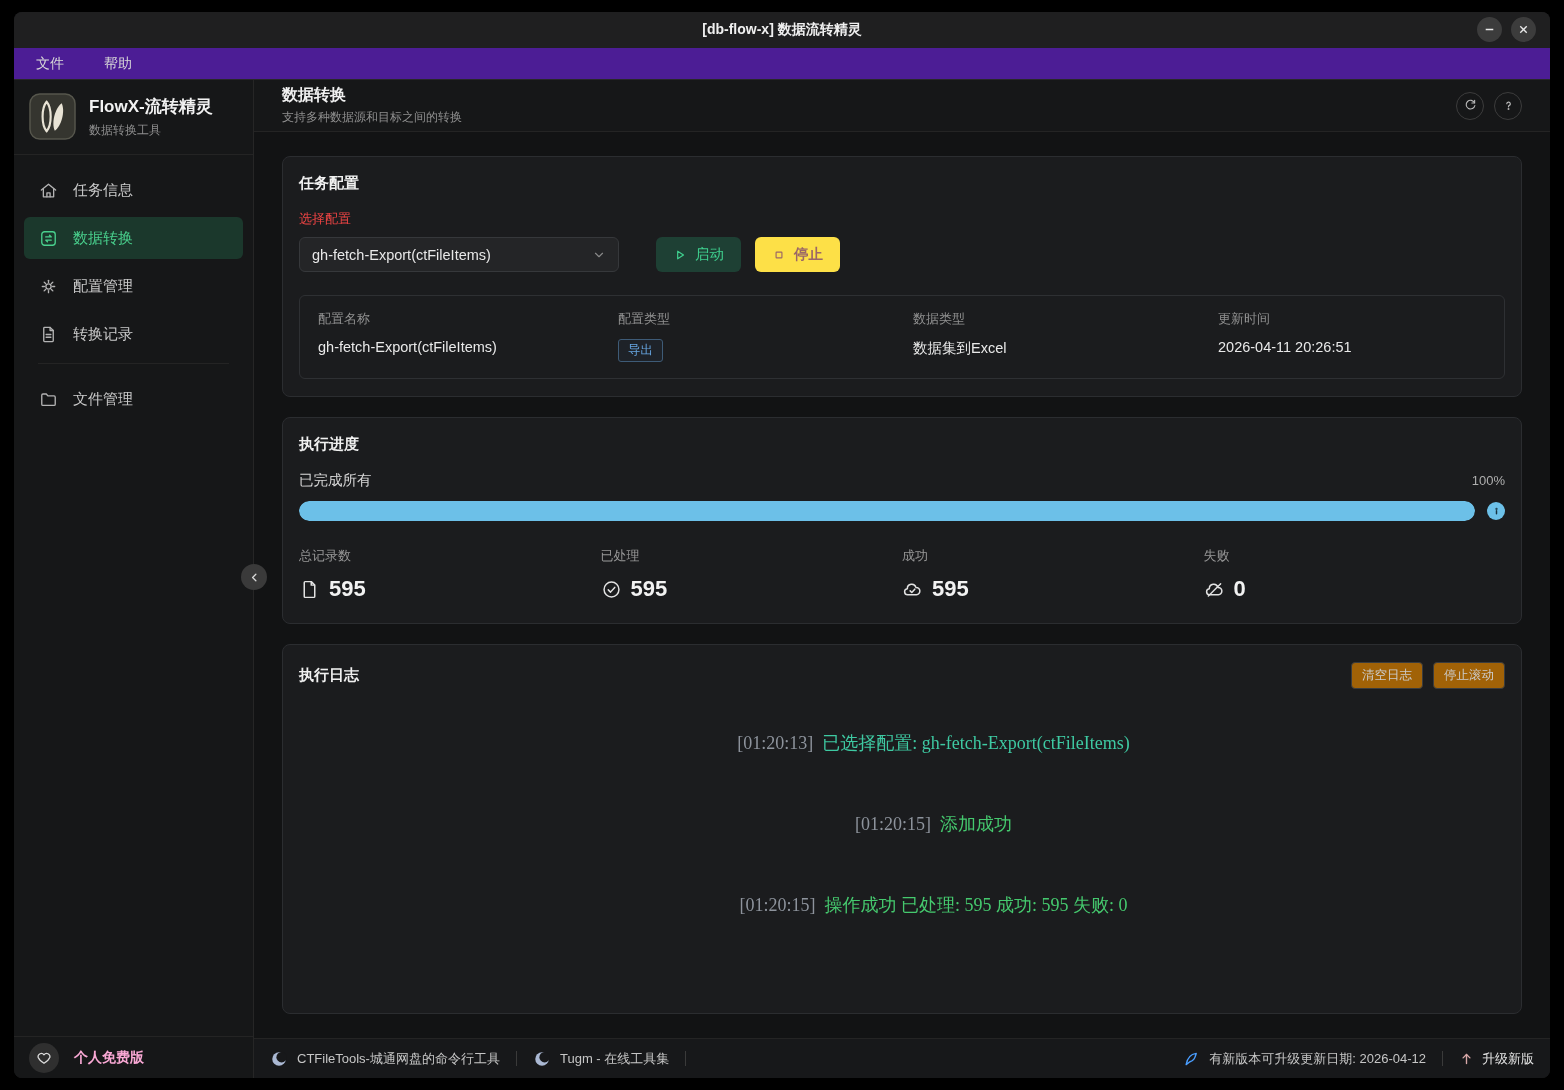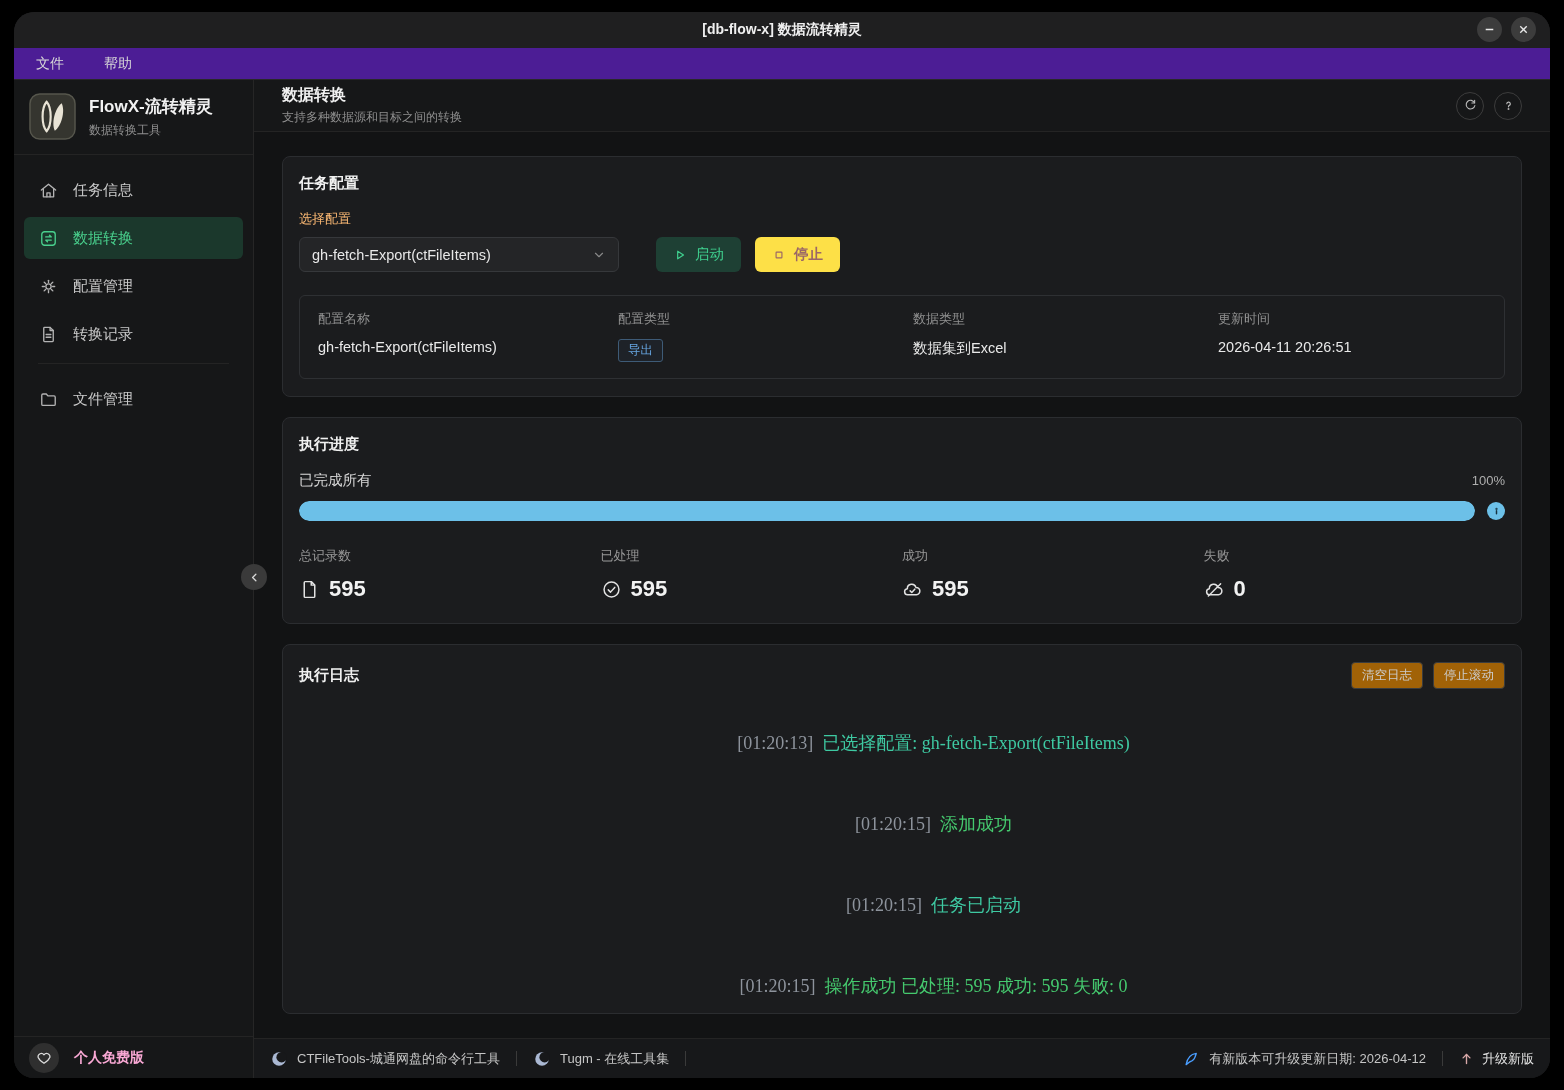--- a/index.html
+++ b/index.html
@@ -1,20 +1,20 @@
 <!DOCTYPE html>
 <html><head>
 <meta charset="utf-8">
 <style>
   * { margin: 0; padding: 0; box-sizing: border-box; }
   html, body { width: 1564px; height: 1090px; background: #000; overflow: hidden;
     font-family: "Liberation Sans", "DejaVu Sans", sans-serif; }
 
   .window { position: absolute; left: 14px; top: 12px; right: 14px; bottom: 12px;
-    background: #1c1c1d; border-radius: 20px; overflow: hidden;
+    background: #1c1c1d; border-radius: 8px; overflow: hidden;
     display: flex; flex-direction: column; }
 
   
   .titlebar { height: 36px; position: relative; display: flex; align-items: center;
     justify-content: center; background: #1f1f20; flex: 0 0 auto; }
   .titlebar-title { color: #f0f0f0; font-size: 14px; font-weight: bold; }
   .win-controls { position: absolute; right: 14px; top: 5px; display: flex; gap: 9px; }
   .win-btn { width: 25px; height: 25px; border-radius: 50%; background: #3c3c3c;
     display: flex; align-items: center; justify-content: center; color: #e8e8e8; cursor: default; }
   .win-btn svg { width: 13px; height: 13px; }
@@ -65,21 +65,21 @@
     color: #b8b8b8; display: flex; align-items: center; justify-content: center; background: transparent; }
   .circle-btn svg { width: 15px; height: 15px; }
 
   .content { flex: 1; background: #121314; padding: 24px 28px; display: flex;
     flex-direction: column; gap: 20px; min-height: 0; overflow: hidden; }
 
   .card { background: #1b1c1e; border: 1px solid #2b2d30; border-radius: 8px; padding: 17px 16px; }
   .card-title { font-size: 15px; font-weight: bold; color: #f0f0f0; }
 
   
-  .field-label { font-size: 13px; color: #fdba74; margin-top: 17px; margin-bottom: 9px; }
+  .field-label { font-size: 13px; color: #ef4444; margin-top: 17px; margin-bottom: 9px; }
   .config-row { display: flex; align-items: center; }
   .select-box { width: 320px; height: 35px; background: #242527; border: 1px solid #36383b;
     border-radius: 6px; display: flex; align-items: center; padding: 0 12px; cursor: default; }
   .select-value { font-size: 14.5px; color: #e8e8e8; }
   .select-chevron { margin-left: auto; color: #8a8a8a; display: flex; }
   .select-chevron svg { width: 14px; height: 14px; }
   .btn { height: 35px; border-radius: 6px; display: flex; align-items: center; gap: 8px;
     padding: 0 17px; font-size: 14.5px; border: none; }
   .btn svg { width: 14px; height: 14px; }
   .btn-start { margin-left: 37px; background: #1e4034; color: #3fd08f; }
@@ -397,23 +397,20 @@
             </div>
           </div>
           <div class="log-area">
             <div class="log-line">
               <span class="log-time">[01:20:13]</span><span class="log-msg" style="color: rgb(62, 201, 162);">已选择配置: gh-fetch-Export(ctFileItems)</span>
             </div>
             <div class="log-line">
               <span class="log-time">[01:20:15]</span><span class="log-msg" style="color: rgb(69, 201, 110);">添加成功</span>
             </div>
             <div class="log-line">
-              <span class="log-time">[01:20:15]</span><span class="log-msg" style="color: rgb(62, 201, 162);">任务已启动</span>
-            </div>
-            <div class="log-line">
               <span class="log-time">[01:20:15]</span><span class="log-msg" style="color: rgb(69, 201, 110);">操作成功 已处理: 595 成功: 595 失败: 0</span>
             </div>
           </div>
         </section>
 
       </div>
 
       <div class="statusbar">
         <div class="status-item">
           <svg viewBox="0 0 24 24">

